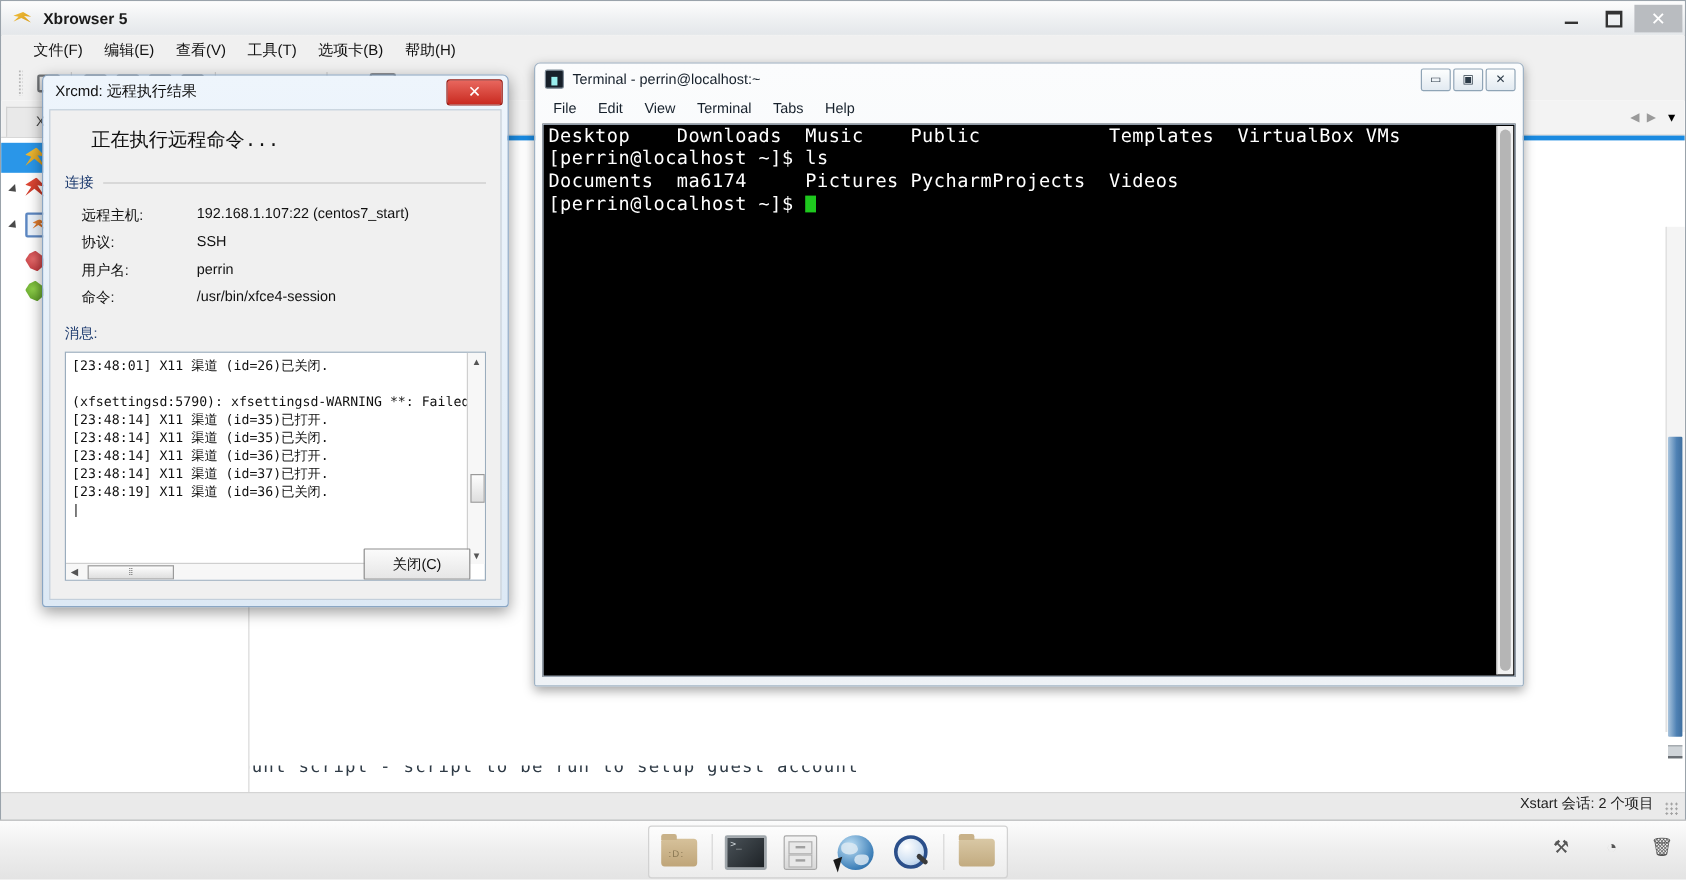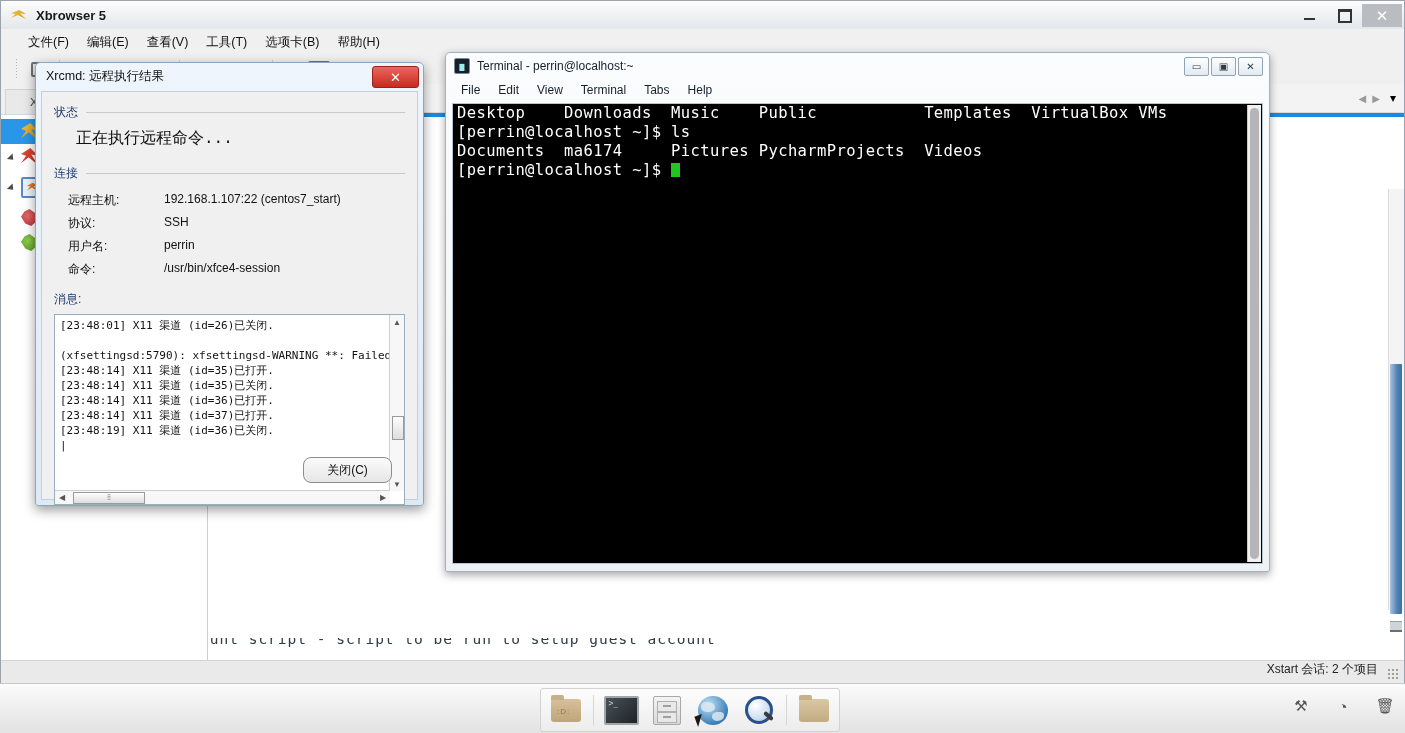--- a/index.html
+++ b/index.html
@@ -155,21 +155,21 @@
   .log-vsb .up,.log-vsb .dn{height:14px;display:flex;align-items:center;justify-content:center;font-size:8px;color:#555;}
   .log-vsb .th{position:absolute;left:2px;width:10px;height:22px;top:101px;
                background:linear-gradient(#fdfdfd,#dedede);border:1px solid #9a9a9a;}
   .log-hsb{position:absolute;left:0;right:14px;bottom:0;height:13px;background:#f7f7f7;border-top:1px solid #cfcfcf;
            display:flex;align-items:center;}
   .log-hsb .lft,.log-hsb .rgt{width:14px;text-align:center;font-size:8px;color:#555;}
   .log-hsb .th{width:70px;height:10px;margin-left:4px;background:linear-gradient(#fdfdfd,#dedede);
                border:1px solid #9a9a9a;display:flex;align-items:center;justify-content:center;
                font-size:8px;color:#666;}
   .dlg-close-btn{position:absolute;right:25px;bottom:16px;min-width:67px;height:24px;
-     background:linear-gradient(#fbfbfb,#e6e6e6);border:1px solid #8d8d8d;border-radius:8px;
+     background:linear-gradient(#fbfbfb,#e6e6e6);border:1px solid #8d8d8d;border-radius:1px;
      display:flex;align-items:center;justify-content:center;font-size:12px;color:#111;padding:0 10px;}
   
   .taskbar{position:absolute;left:0;bottom:0;width:1405px;height:49px;
      background:linear-gradient(#fcfcfc,#efefef 45%,#e3e3e3);border-top:1px solid #c8c8c8;}
   .tb-center{position:absolute;left:540px;top:4px;height:42px;display:flex;align-items:center;
      background:linear-gradient(#fdfdfd,#ececec);border:1px solid #d2d2d2;border-radius:3px;padding:0 6px;gap:8px;}
   .tbicon{width:38px;height:36px;display:flex;align-items:center;justify-content:center;position:relative;}
   .tbsep{width:1px;height:30px;background:#d6d6d6;}
   .folder{width:30px;height:23px;background:linear-gradient(#d6c19a,#bfa579);border-radius:2px 3px 3px 3px;position:relative;}
   .folder:before{content:"";position:absolute;left:0;top:-4px;width:13px;height:5px;
@@ -345,24 +345,20 @@
   </div>
 </div>
 
 <div class="dlg">
   <div class="dlg-tb">
     <div class="dlg-title">Xrcmd: 远程执行结果</div>
     <div class="dlg-close">✕</div>
   </div>
   <div class="dlg-body">
 
-    <div class="grp">
-      <span class="lbl">状态</span>
-      <span class="line"></span>
-    </div>
     <div class="statusline">正在执行远程命令...</div>
 
     <div class="grp" style="margin-top:14px">
       <span class="lbl">连接</span>
       <span class="line"></span>
     </div>
 
     <div class="kv" style="margin-top:10px">
       <span class="k">远程主机:</span>
       <span class="v">192.168.1.107:22 (centos7_start)</span>

